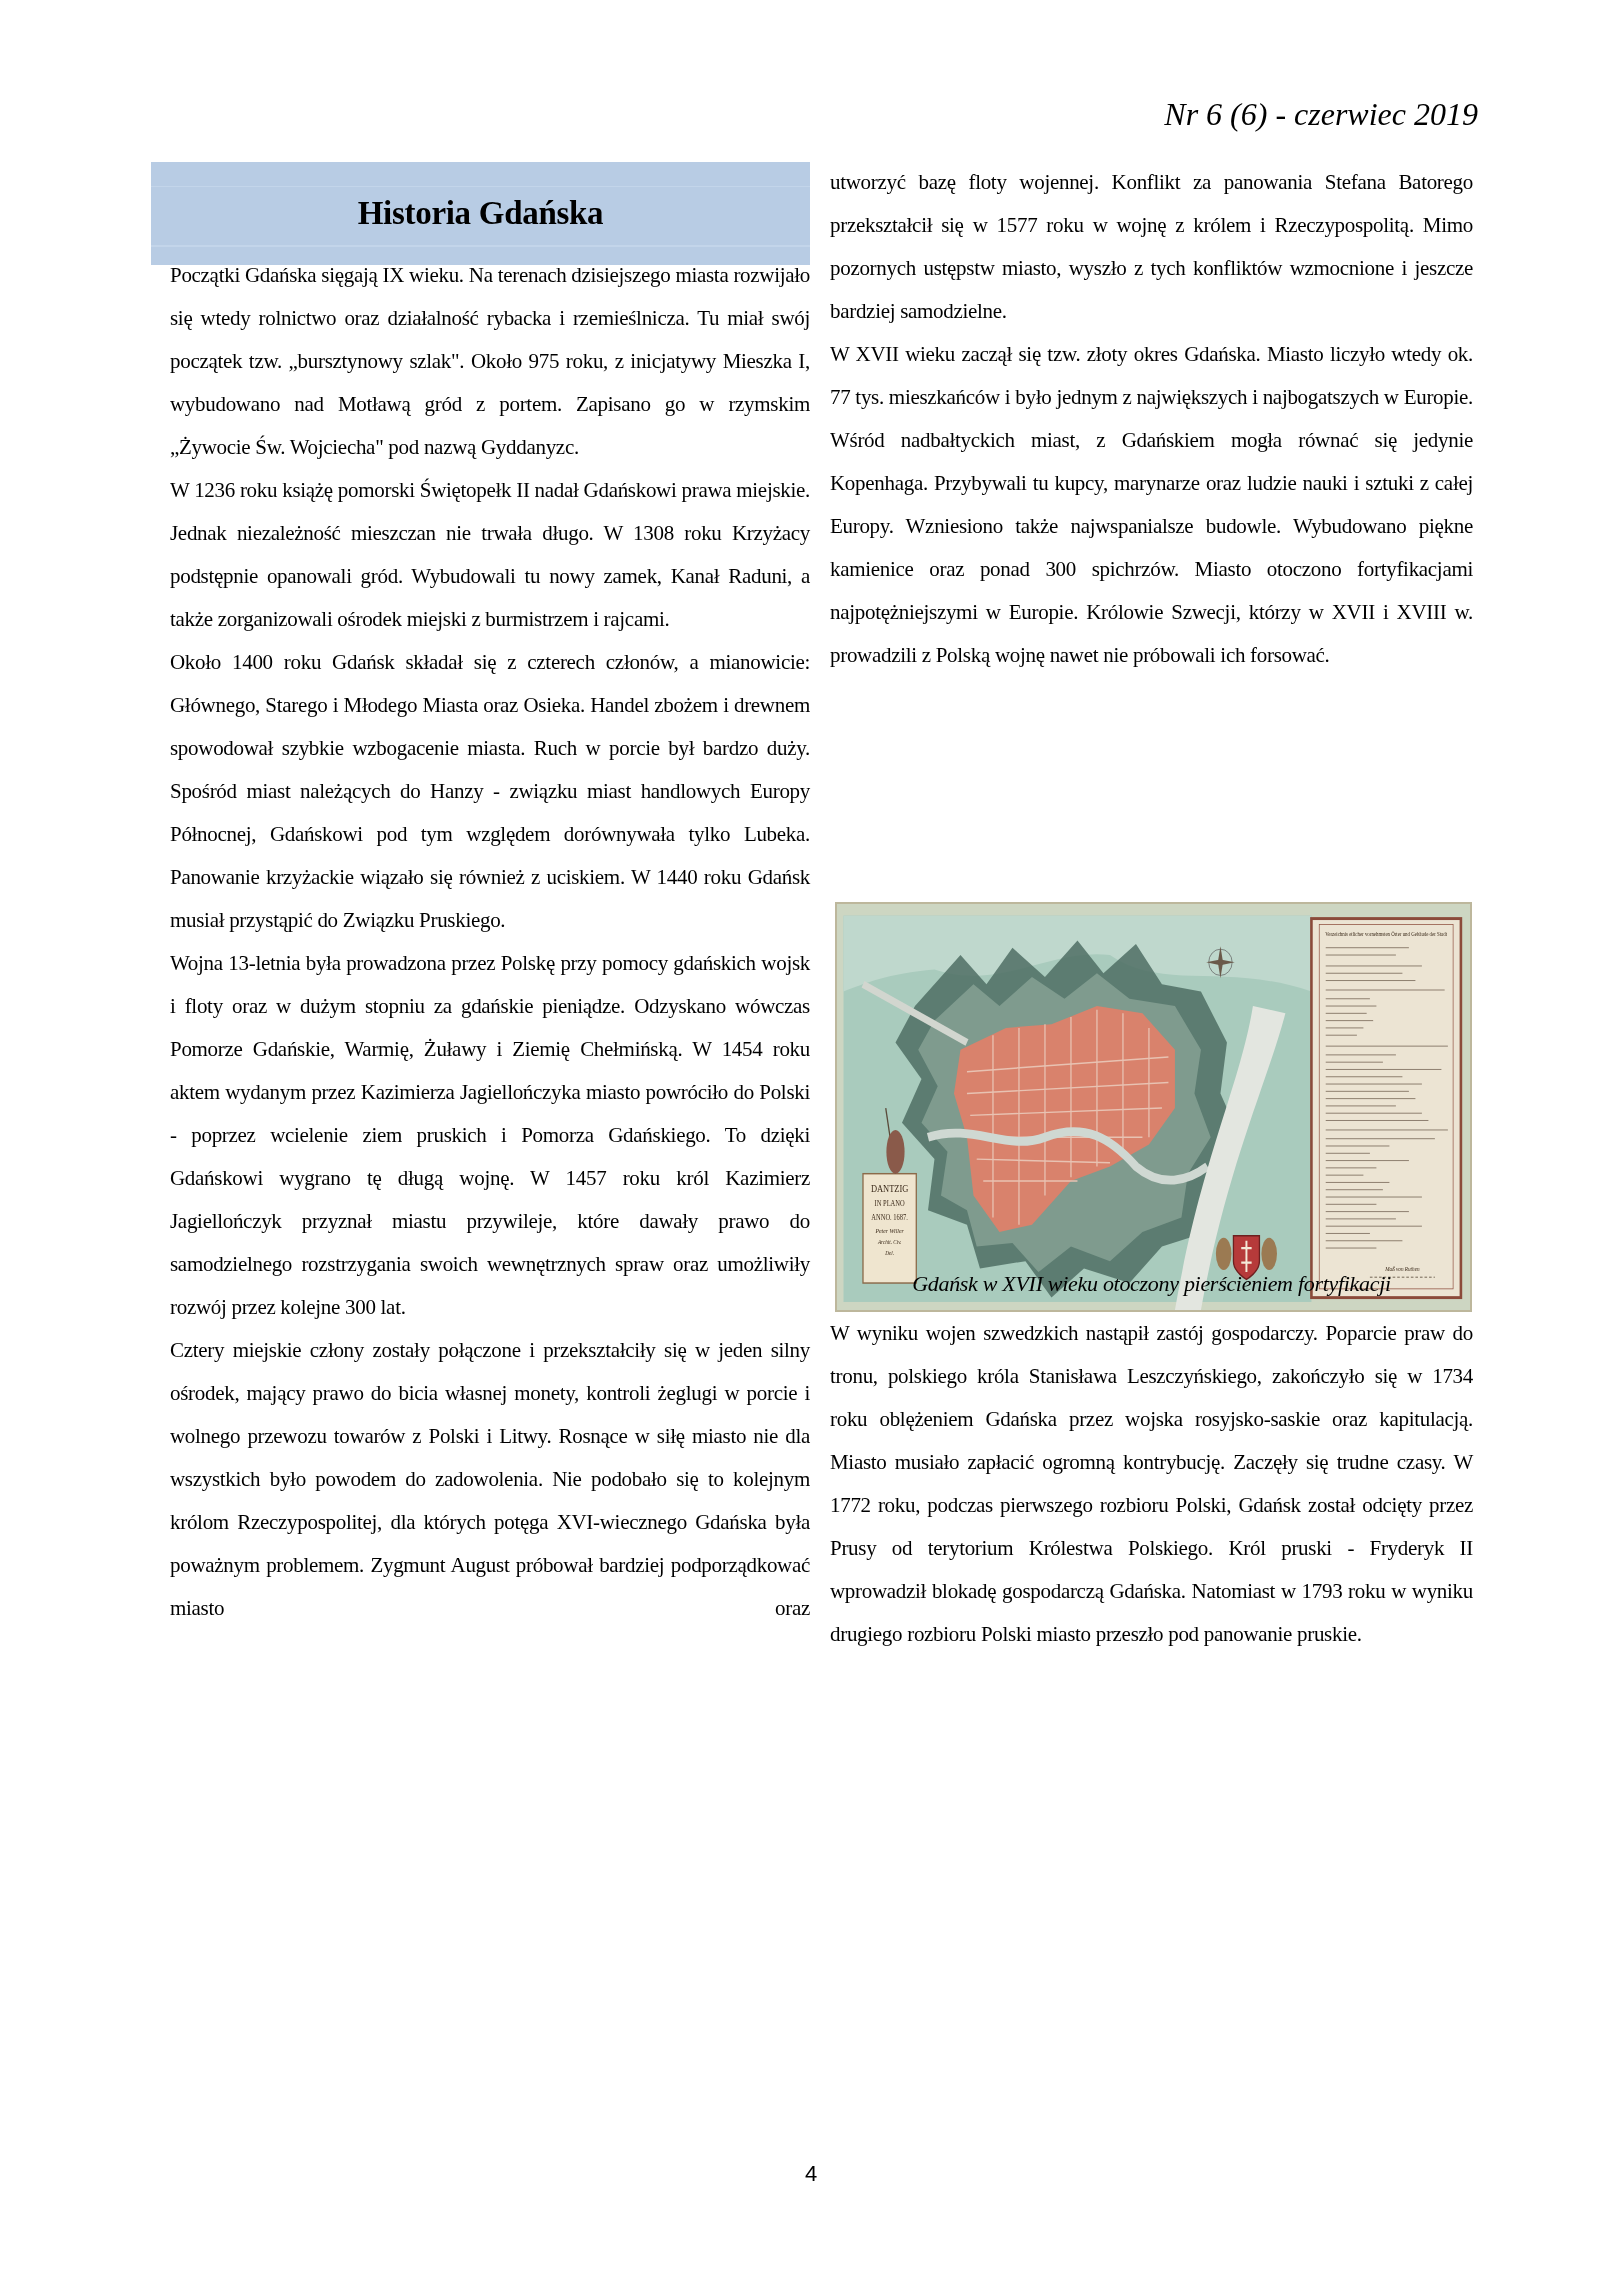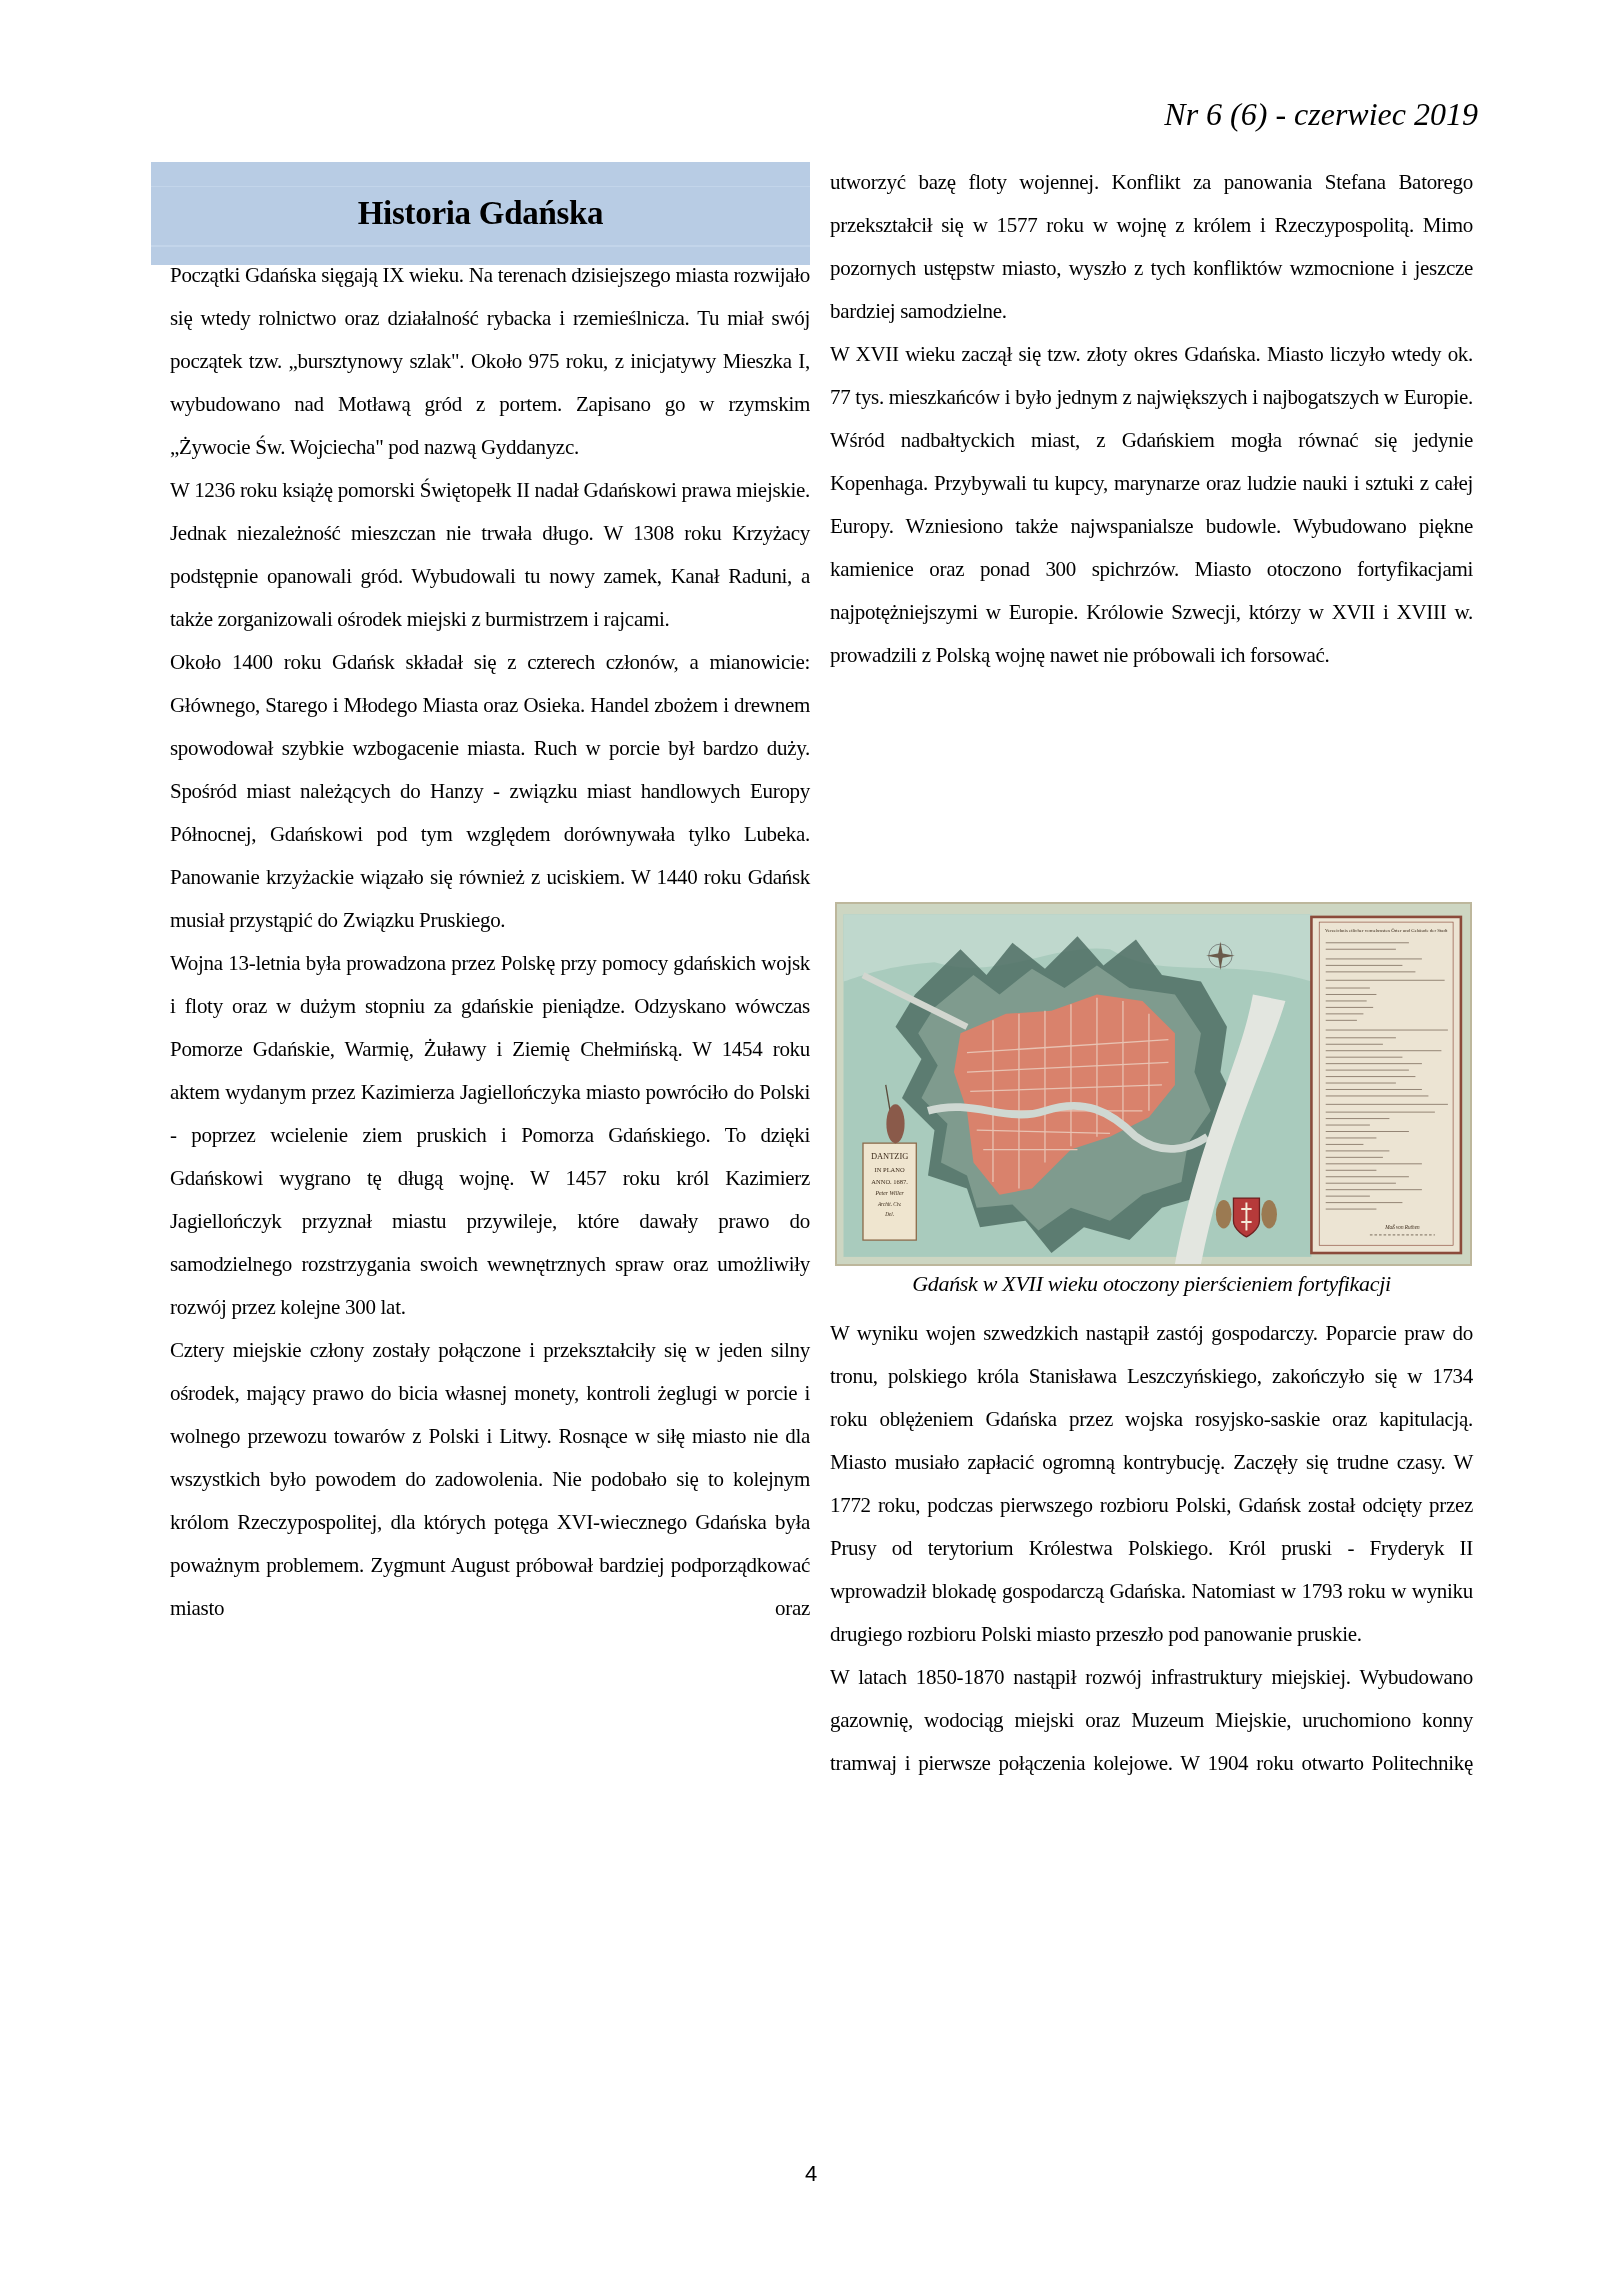--- a/index.html
+++ b/index.html
@@ -31,21 +31,21 @@
       content: ""; position: absolute; left: 0; right: 0; height: 1.3px;
       background: #c3d5ea;
     }
     .header-box::before { top: 23.6px; }
     .header-box::after { bottom: 18.3px; }
     .header-title {
       font-weight: bold; font-size: 33px; line-height: 39px;
       position: relative; z-index: 1; letter-spacing: -0.3px;
     }
     .figure {
-      position: absolute; left: 835px; top: 902px; width: 637px; height: 364px;
+      position: absolute; left: 835px; top: 902px; width: 637px; height: 410px;
       background: #d6d2bb;
       border: 2px solid #bdb79c; box-sizing: border-box;
       overflow: hidden;
     }
     .figure svg { display: block; width: 100%; height: 100%; }
     .caption {
       position: absolute; left: 830px; width: 643px; top: 1268px;
       text-align: center; font-style: italic; font-size: 22px; line-height: 31px;
       letter-spacing: -0.3px;
     }
@@ -184,17 +184,16 @@
     </g>
     <text x="870" y="503" font-size="8" text-anchor="middle" font-style="italic" font-family="Liberation Serif, serif" fill="#3b2a1a">Maß von Ruthen</text>
     <line x1="820" y1="512" x2="920" y2="512" stroke="#3b2a1a" stroke-width="1" stroke-dasharray="4 3"></line>
   </svg>
 </div>
 
 <div class="caption">Gdańsk w XVII wieku otoczony pierścieniem fortyfikacji</div>
 
 <div class="col col-right-lower">
   <p>W wyniku wojen szwedzkich nastąpił zastój gospodarczy. Poparcie praw do tronu, polskiego króla Stanisława Leszczyńskiego, zakończyło się w 1734 roku  oblężeniem Gdańska przez wojska rosyjsko-saskie oraz kapitulacją. Miasto musiało zapłacić ogromną kontrybucję. Zaczęły się trudne czasy. W 1772 roku, podczas pierwszego rozbioru Polski, Gdańsk został odcięty przez Prusy od terytorium Królestwa Polskiego. Król pruski - Fryderyk II wprowadził blokadę gospodarczą Gdańska. Natomiast w 1793 roku w wyniku drugiego rozbioru Polski miasto przeszło pod panowanie pruskie.</p>
-  <p style="text-align-last: justify;">W latach 1850-1870 nastąpił rozwój infrastruktury miejskiej. Wybudowano gazownię, wodociąg miejski oraz  Muzeum Miejskie, uruchomiono konny tramwaj i pierwsze połączenia kolejowe. W 1904 roku otwarto Politechnikę</p>
 </div>
 
 <div class="page-num">4</div>
 
 
 </body></html>

